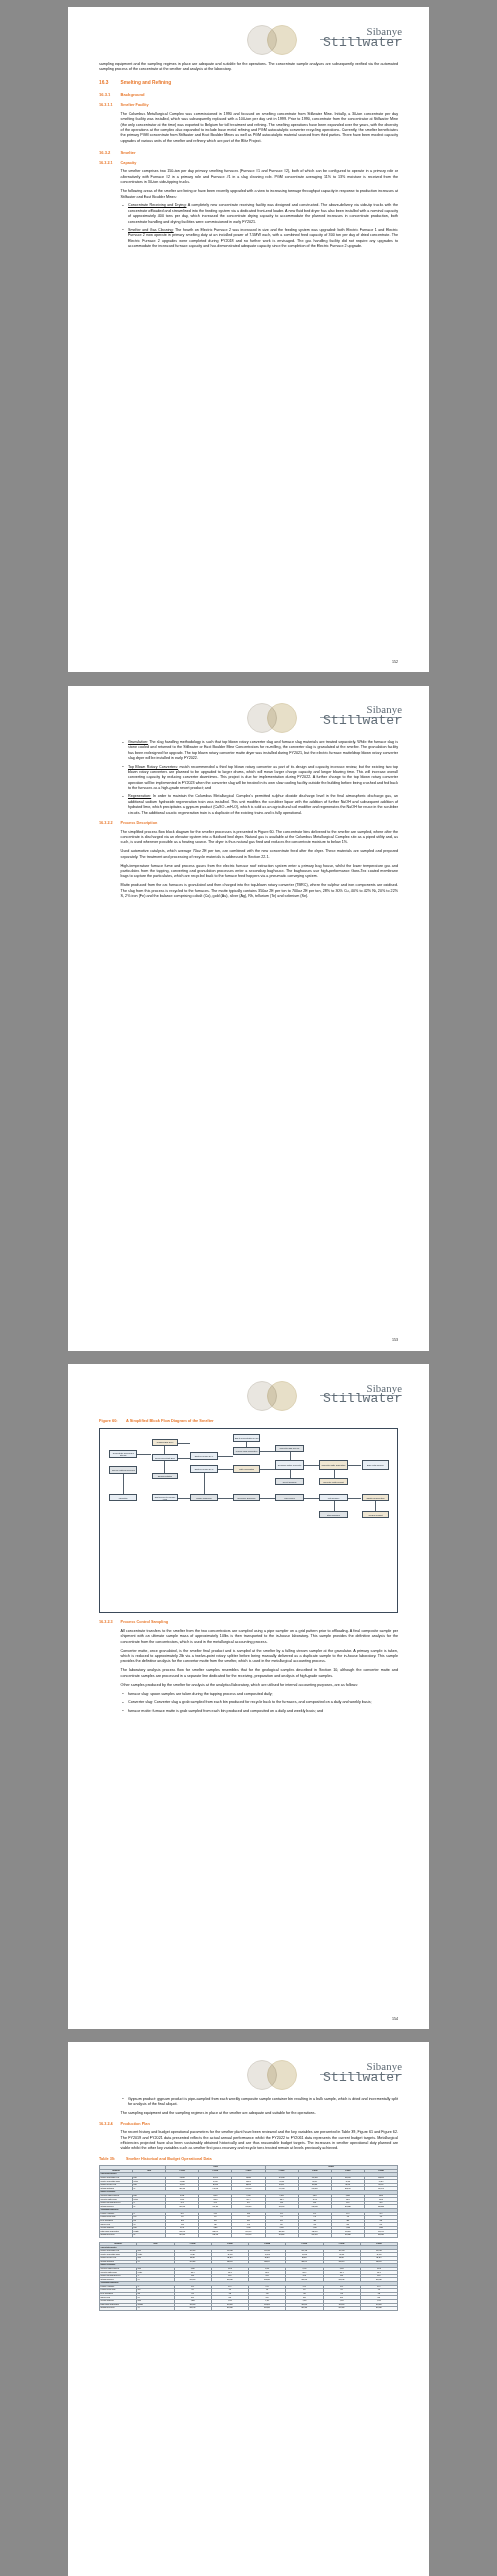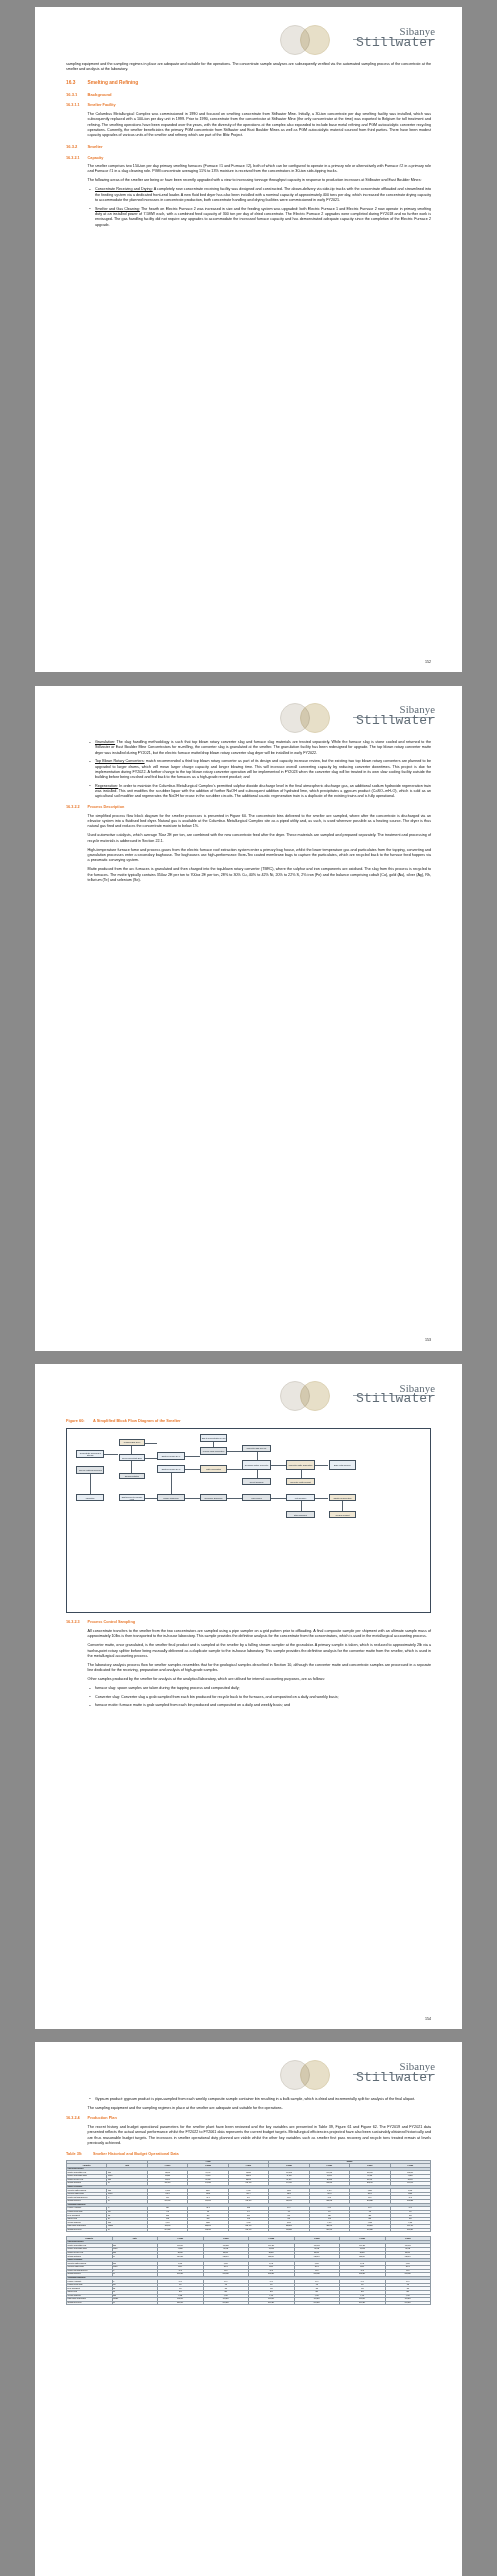--- a/index.html
+++ b/index.html
@@ -8,21 +8,21 @@
     background: #8a8a8a;
     font-family: "Liberation Sans", sans-serif;
   }
   .doc {
     width: 497px;
     margin: 0 auto;
     background: #8a8a8a;
     padding: 7.2px 0 7.2px 0;
   }
   .page {
-    width: 427px;
+    width: 361px;
     margin: 0 auto 13.4px auto;
     background: #ffffff;
     position: relative;
     padding: 13.4px 31px 15.5px 31px;
     min-height: 665px;
     font-size: 3.7px;
     line-height: 1.45;
     color: #111;
   }
   

